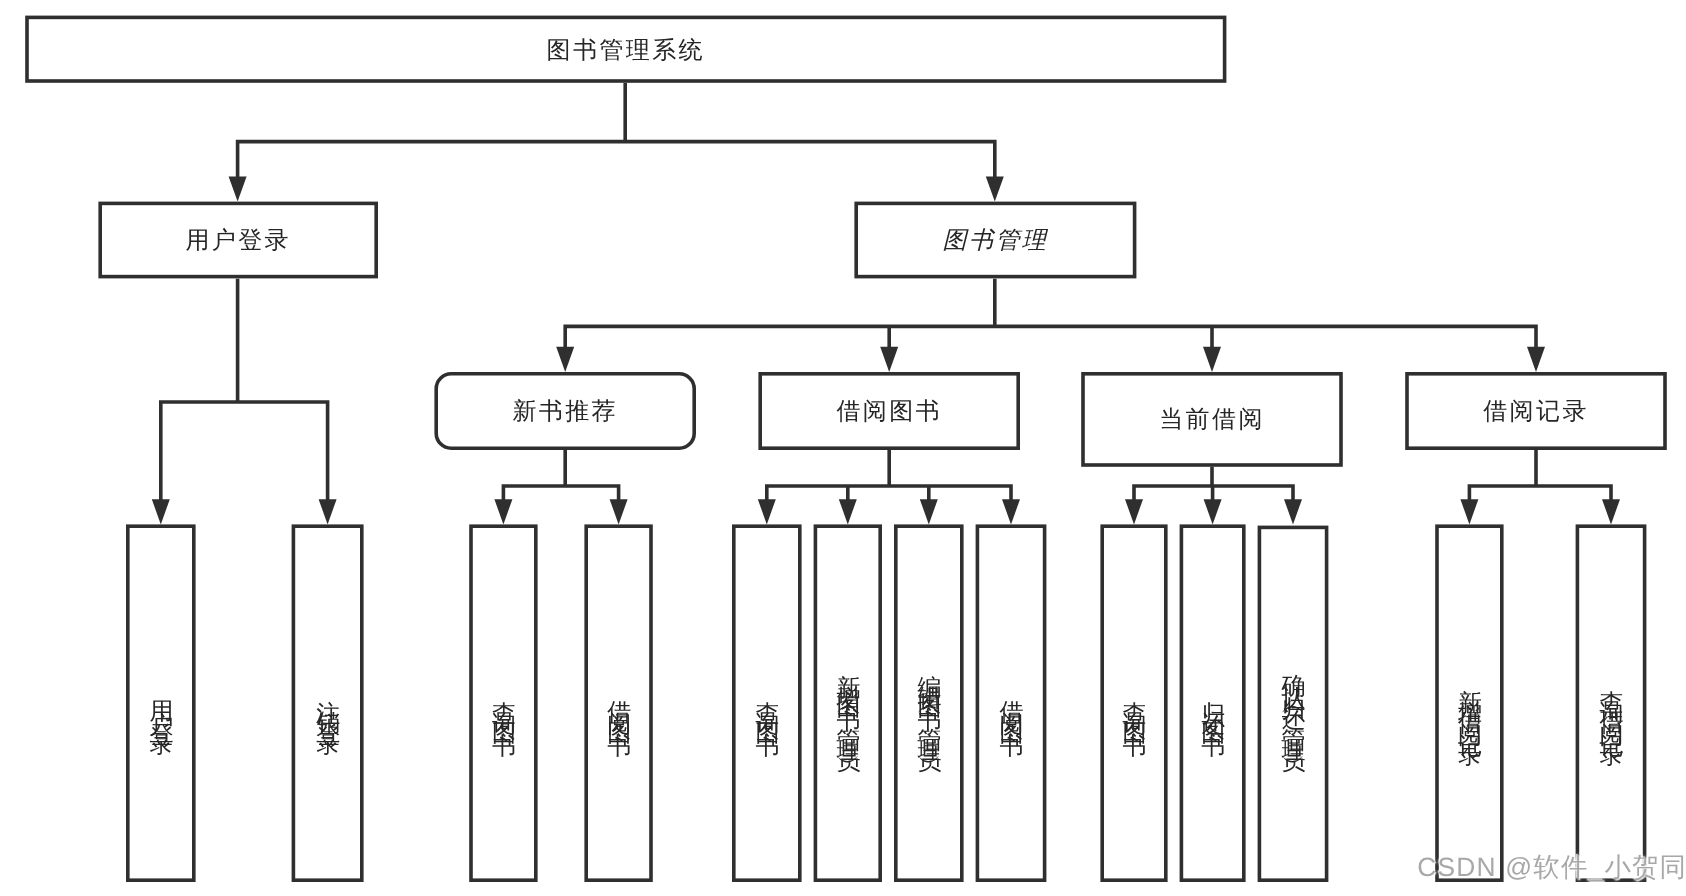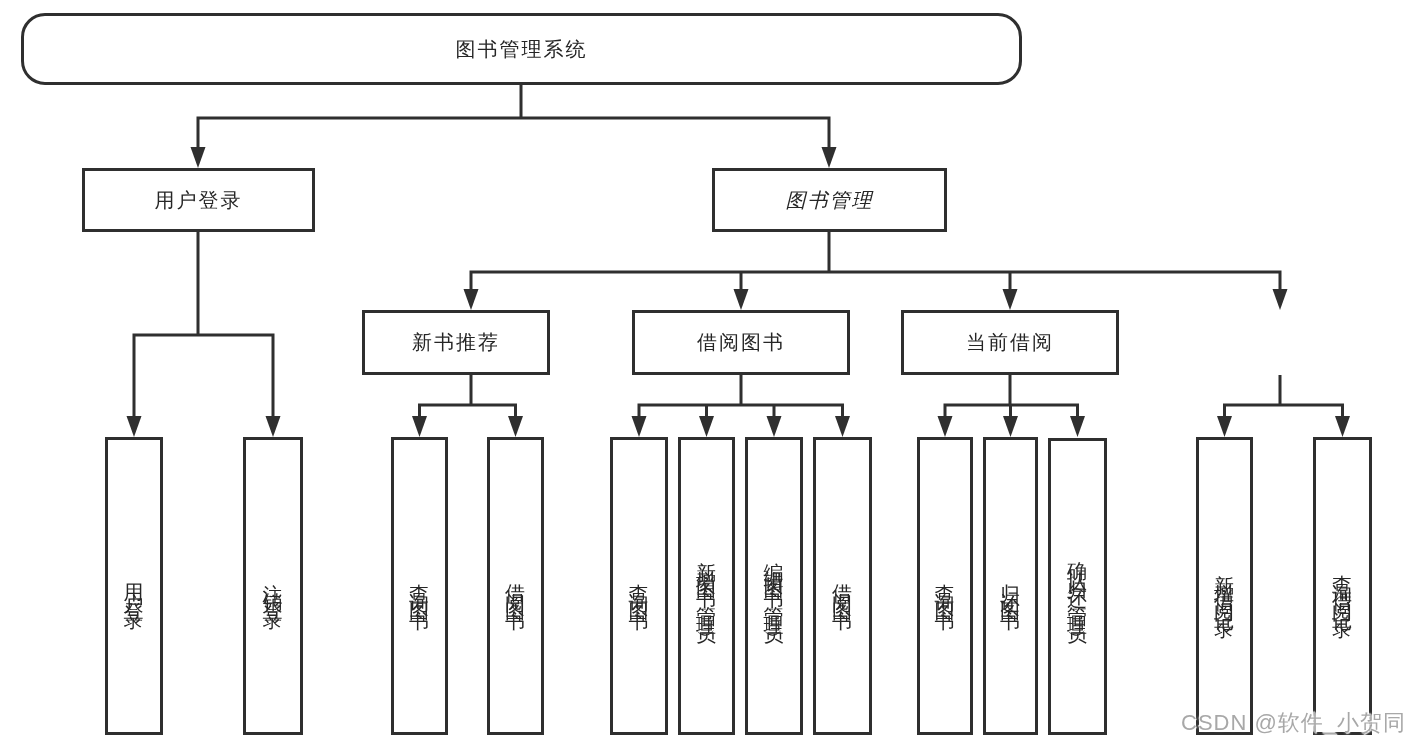--- a/index.html
+++ b/index.html
@@ -90,39 +90,42 @@
 
       <polygon points="937.5,416 952.5,416 945,437"></polygon>
       <polygon points="1003,416 1018,416 1010.5,437"></polygon>
       <polygon points="1070,416 1085,416 1077.5,437"></polygon>
 
       <polygon points="1217,416 1232,416 1224.5,437"></polygon>
       <polygon points="1335,416 1350,416 1342.5,437"></polygon>
     </g>
   </svg>
 
-  <div class="node" style="left:21px; top:13px; width:1001px; height:72px;border-radius:24px;">
+  <div class="node" style="left:21px; top:13px; width:1001px; height:56px;">
     <span class="hlabel">图书管理系统</span>
   </div>
 
   <div class="node" style="left:82px; top:168px; width:233px; height:64px;">
     <span class="hlabel">用户登录</span>
   </div>
   <div class="node" style="left:712px; top:168px; width:235px; height:64px;font-style:italic;">
     <span class="hlabel">图书管理</span>
   </div>
 
-  <div class="node" style="left:362px; top:310px; width:188px; height:65px;">
+  <div class="node" style="left:362px; top:310px; width:218px; height:65px;border-radius:14px;">
     <span class="hlabel">新书推荐</span>
   </div>
   <div class="node" style="left:632px; top:310px; width:218px; height:65px;">
     <span class="hlabel">借阅图书</span>
   </div>
-  <div class="node" style="left:901px; top:310px; width:218px; height:65px;">
+  <div class="node" style="left:901px; top:310px; width:218px; height:79px;">
     <span class="hlabel">当前借阅</span>
+  </div>
+  <div class="node" style="left:1171px; top:310px; width:218px; height:65px;">
+    <span class="hlabel">借阅记录</span>
   </div>
 
   <div class="node" style="left:105px; top:437px; width:58px; height:298px;">
     <span class="vlabel">用户登录</span>
   </div>
   <div class="node" style="left:243px; top:437px; width:60px; height:298px;">
     <span class="vlabel">注销登录</span>
   </div>
 
   <div class="node" style="left:391px; top:437px; width:57px; height:298px;">

